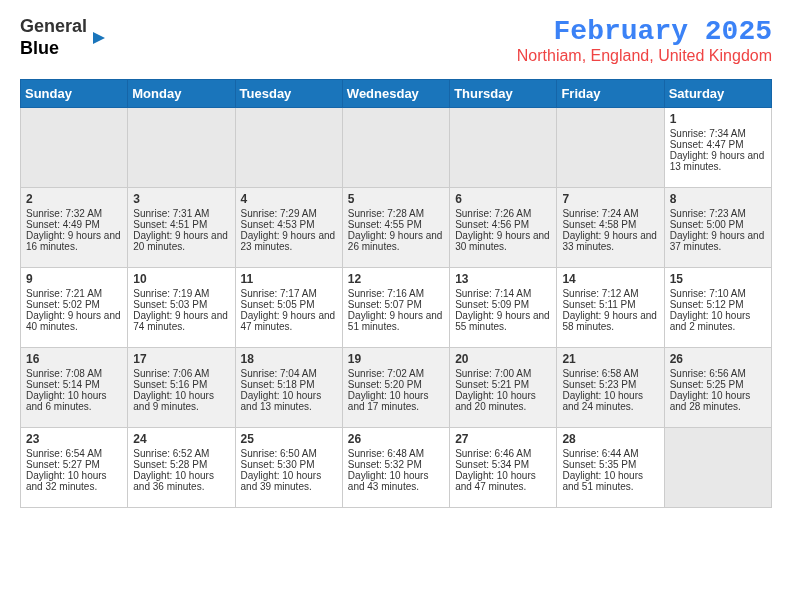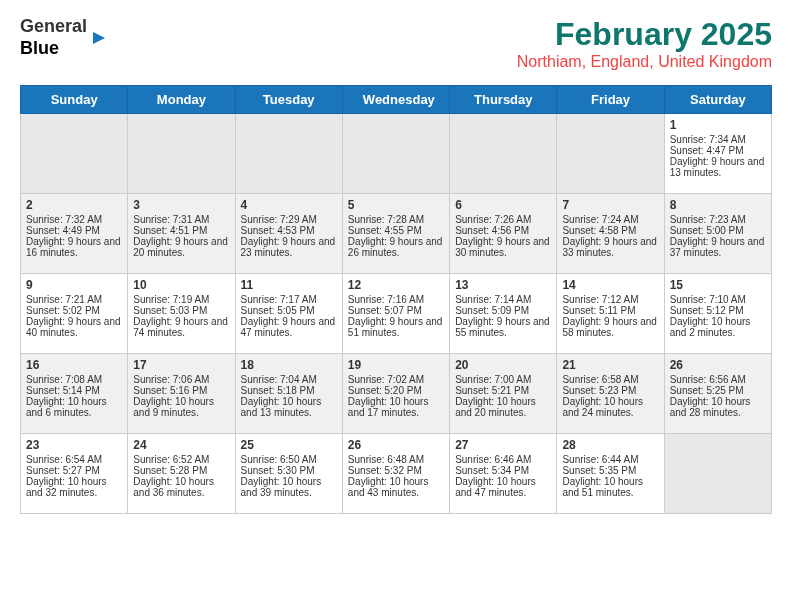--- a/index.html
+++ b/index.html
@@ -20,42 +20,43 @@
       margin-bottom: 14px;
     }
     .logo {
       display: flex;
       align-items: center;
     }
     .title-block {
       text-align: right;
     }
     .main-title {
-      font-size: 32px;
+      font-size: 28px;
       font-weight: bold;
-      color: #0f766e;
+      color: #3b82f6;
+      font-family: Liberation Mono, monospace;
     }
     .subtitle {
       font-size: 16px;
       color: #ef4444;
     }
     table {
       width: 100%;
       border-collapse: collapse;
       table-layout: fixed;
     }
     thead tr {
       background: #1a75bb;
       color: #fff;
     }
     thead th {
-      padding: 6px 20px;
+      padding: 6px 4px;
       font-size: 13px;
       font-weight: bold;
-      text-align: center;
+      text-align: left;
       border: 1px solid #1565a8;
     }
     tbody td {
       vertical-align: top;
       padding: 4px 5px;
       font-size: 10px;
       color: #333;
       border: 1px solid #ccc;
       height: 80px;
     }

